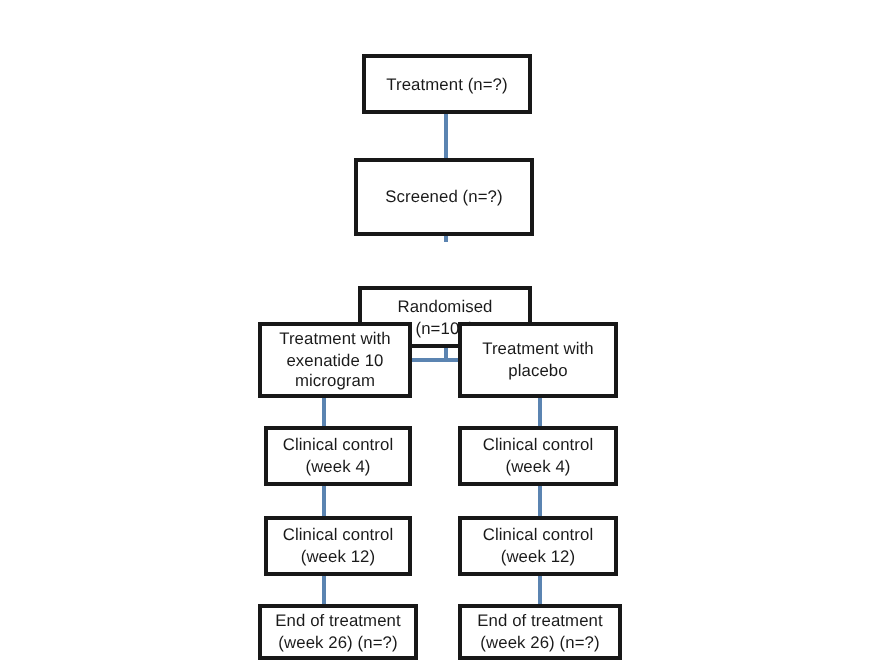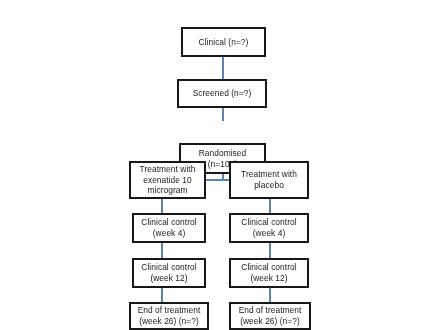--- a/index.html
+++ b/index.html
@@ -53,24 +53,24 @@
   <div class="conn v" style="left:222px; top:152px; height:28px;"></div>
   <div class="conn h" style="left:205px; top:179px; width:40px;"></div>
   <div class="conn v" style="left:161px; top:199px; height:14px;"></div>
   <div class="conn v" style="left:269px; top:199px; height:14px;"></div>
   <div class="conn v" style="left:161px; top:243px; height:15px;"></div>
   <div class="conn v" style="left:269px; top:243px; height:15px;"></div>
   <div class="conn v" style="left:161px; top:288px; height:14px;"></div>
   <div class="conn v" style="left:269px; top:288px; height:14px;"></div>
 
   <div class="node" style="left:181px; top:27px; width:85px; height:30px;">
-    <span class="nodetext">Clinical (n=?)</span>
+    <span class="nodetext">Treatment (n=?)</span>
   </div>
 
-  <div class="node" style="left:177px; top:79px; width:90px; height:29px;">
+  <div class="node" style="left:177px; top:79px; width:90px; height:39px;">
     <span class="nodetext">Screened (n=?)</span>
   </div>
 
   <div class="node" style="left:179px; top:121px; width:87px; height:31px;margin-top:22px;">
     <span class="nodetext">Randomised
 (n=100)</span>
   </div>
 
   <div class="node" style="left:129px; top:161px; width:77px; height:38px;">
     <span class="nodetext">Treatment with

